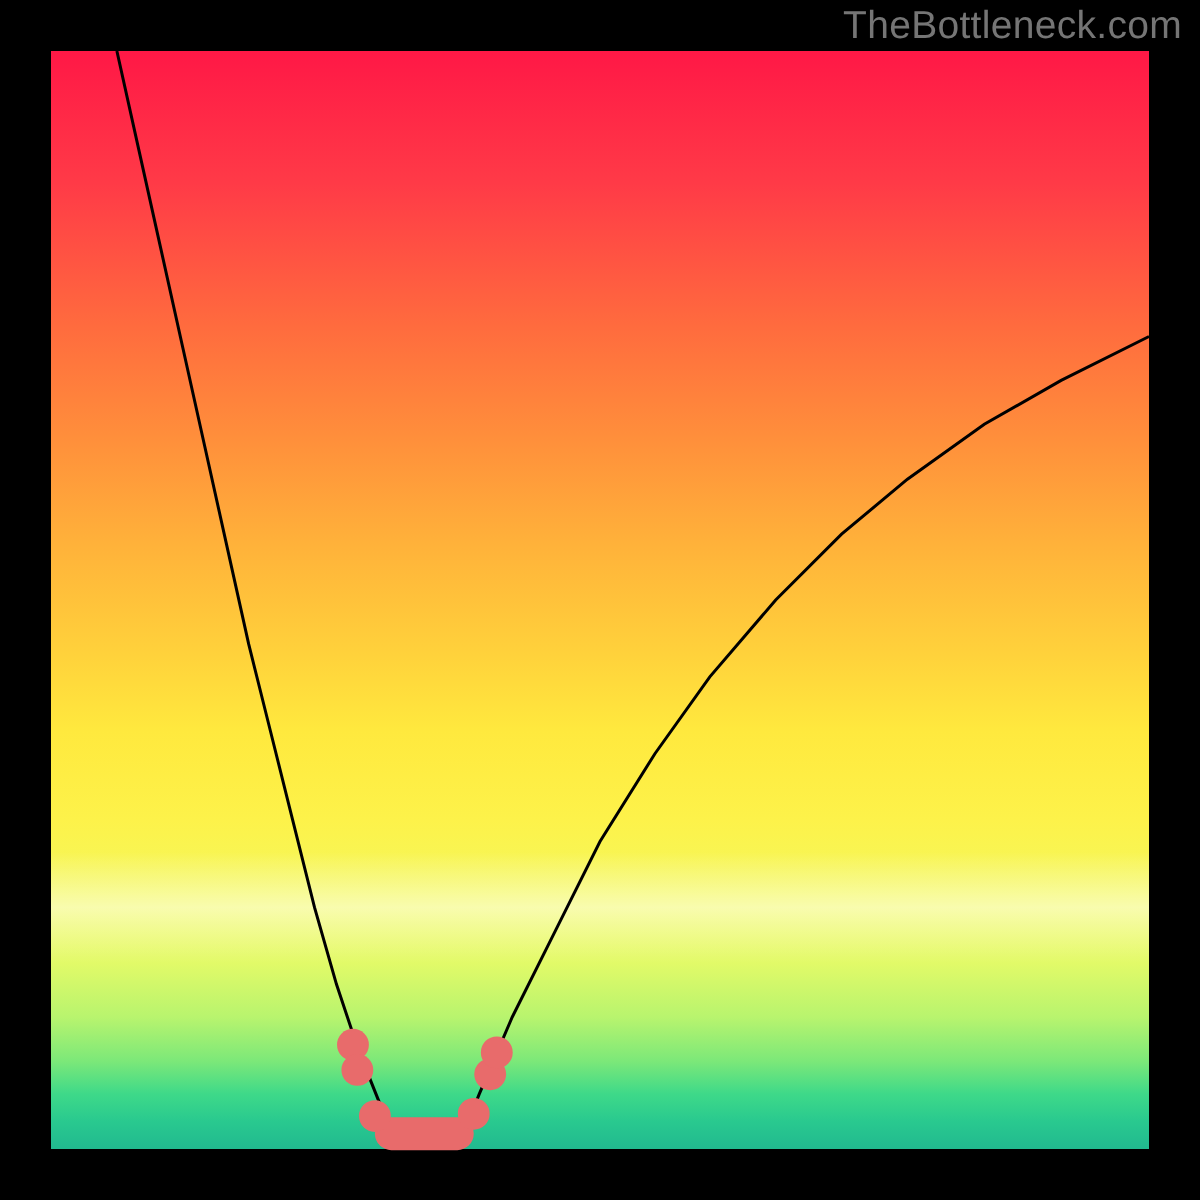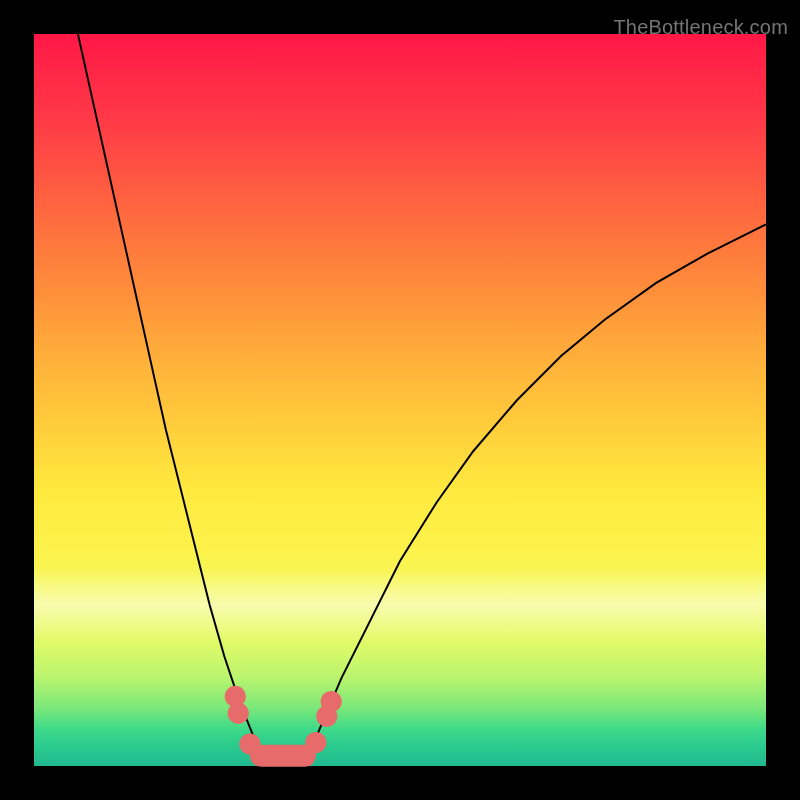--- a/index.html
+++ b/index.html
@@ -49,24 +49,24 @@
     top: 73%;
     height: 10%;
     background: linear-gradient(to bottom,
       rgba(255,255,255,0) 0%,
       rgba(255,255,240,0.55) 50%,
       rgba(255,255,255,0) 100%);
     pointer-events: none;
   }
   .watermark {
     position: absolute;
-    top: 16px;
+    top: 1px;
     right: 12px;
     color: #757575;
-    font-size: 20px;
+    font-size: 26px;
     letter-spacing: 0.2px;
     font-weight: 400;
   }
   svg.curve-layer {
     position: absolute;
     left: 0;
     top: 0;
     width: 732px;
     height: 732px;
     overflow: visible;

